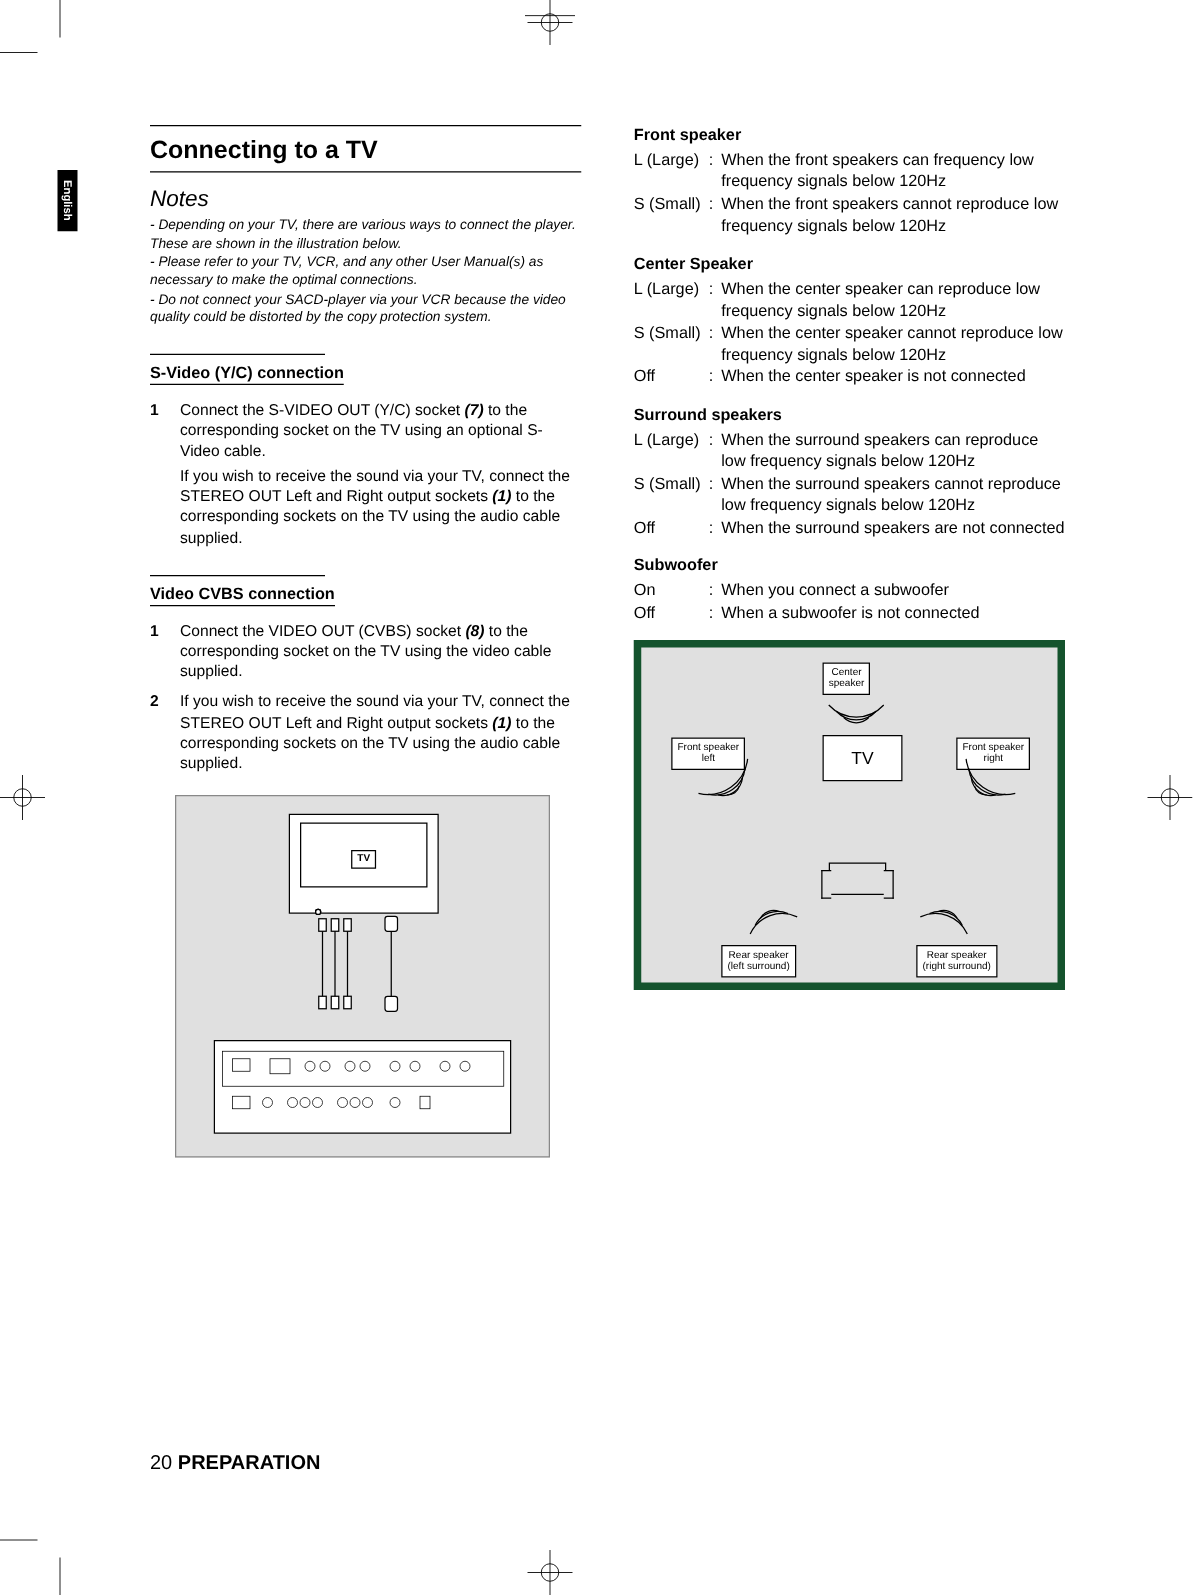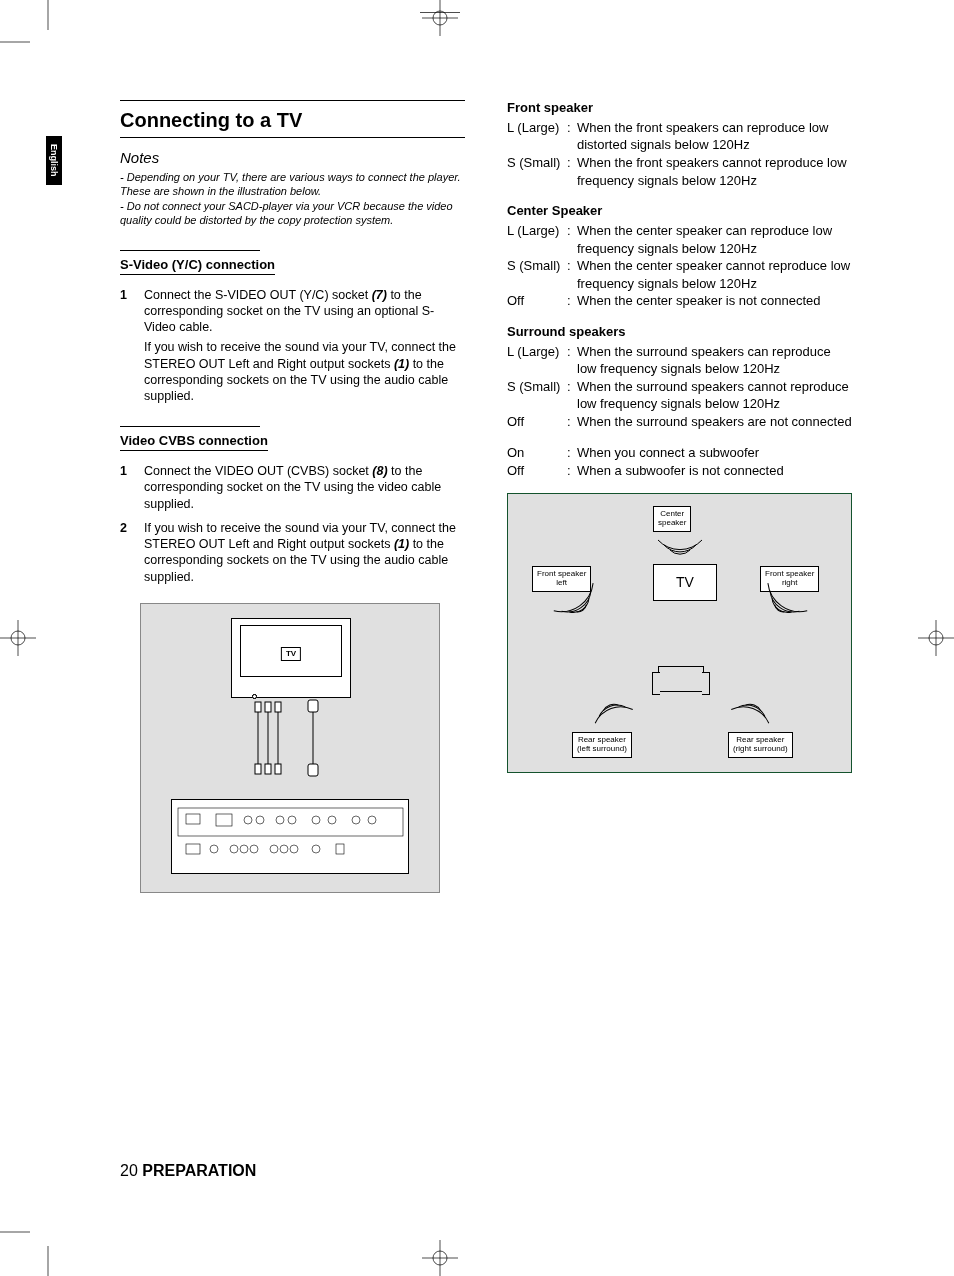--- a/index.html
+++ b/index.html
@@ -48,21 +48,21 @@
   h1 {
     font-size: 20px;
     font-weight: bold;
     border-top: 1.8px solid #000;
     border-bottom: 1px solid #000;
     padding: 6px 0 4px 0;
     margin-bottom: 10px;
   }
   .notes-head {
     font-style: italic;
-    font-size: 15px;
+    font-size: 18px;
     margin-bottom: 2px;
   }
   .notes p {
     font-style: italic;
     font-size: 11px;
     margin-bottom: 1px;
   }
   .rule-short {
     border-top: 1px solid #000;
     width: 140px;
@@ -115,21 +115,21 @@
     background: #e0e0e0;
     border: 1px solid #888;
     width: 300px;
     height: 290px;
     margin-top: 18px;
     margin-left: 20px;
     position: relative;
   }
   .speaker-diagram {
     background: #e0e0e0;
-    border: 1px solid #14532d;
+    border: 6px solid #14532d;
     width: 345px;
     height: 280px;
     margin-top: 14px;
     position: relative;
     font-size: 8px;
     text-align: center;
   }
   .spk-box {
     position: absolute;
     border: 1px solid #000;
@@ -214,20 +214,21 @@
 
 <div class="page">
   <div class="columns">
 
     <div class="col">
       <h1>Connecting to a TV</h1>
 
       <div class="notes">
         <div class="notes-head">Notes</div>
         <p>- Depending on your TV, there are various ways to connect the player. These are shown in the illustration below.</p>
+        <p>- Please refer to your TV, VCR, and any other User Manual(s) as necessary to make the optimal connections.</p>
         <p>- Do not connect your SACD-player via your VCR because the video quality could be distorted by the copy protection system.</p>
       </div>
 
       <div class="rule-short"></div>
       <h2>S-Video (Y/C) connection</h2>
 
       <div class="step">
         <div class="num">1</div>
         <div class="body">
           <span><span>Connect the S-VIDEO OUT (Y/C) socket </span><span class="bi">(7)</span><span> to the corresponding socket on the TV using an optional S-Video cable.</span></span>
@@ -320,21 +321,21 @@
     </div>
 
     <div class="col">
 
       <div id="settings-container">
           <div class="setting-block">
             <h3>Front speaker</h3>
             <div class="setting-row">
               <div class="label">L (Large)</div>
               <div class="colon">:</div>
-              <div class="desc">When the front speakers can reproduce low distorted signals below 120Hz</div>
+              <div class="desc">When the front speakers can frequency low frequency signals below 120Hz</div>
             </div>
             <div class="setting-row">
               <div class="label">S (Small)</div>
               <div class="colon">:</div>
               <div class="desc">When the front speakers cannot reproduce low frequency signals below 120Hz</div>
             </div>
           </div>
           <div class="setting-block">
             <h3>Center Speaker</h3>
             <div class="setting-row">
@@ -365,20 +366,21 @@
               <div class="colon">:</div>
               <div class="desc">When the surround speakers cannot reproduce low frequency signals below 120Hz</div>
             </div>
             <div class="setting-row">
               <div class="label">Off</div>
               <div class="colon">:</div>
               <div class="desc">When the surround speakers are not connected</div>
             </div>
           </div>
           <div class="setting-block">
+            <h3>Subwoofer</h3>
             <div class="setting-row">
               <div class="label">On</div>
               <div class="colon">:</div>
               <div class="desc">When you connect a subwoofer</div>
             </div>
             <div class="setting-row">
               <div class="label">Off</div>
               <div class="colon">:</div>
               <div class="desc">When a subwoofer is not connected</div>
             </div>

